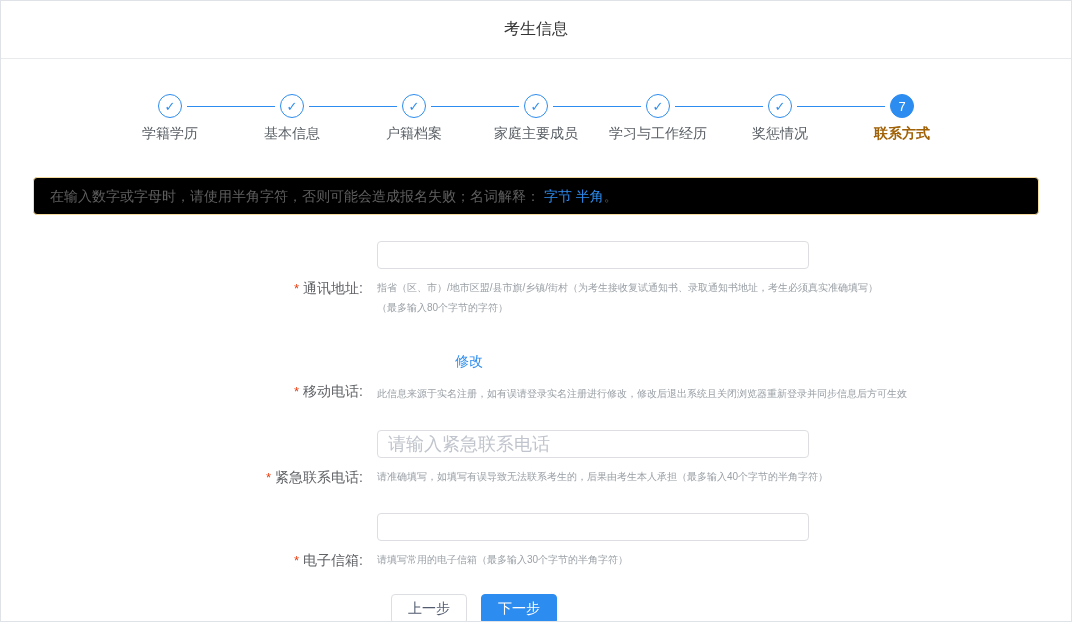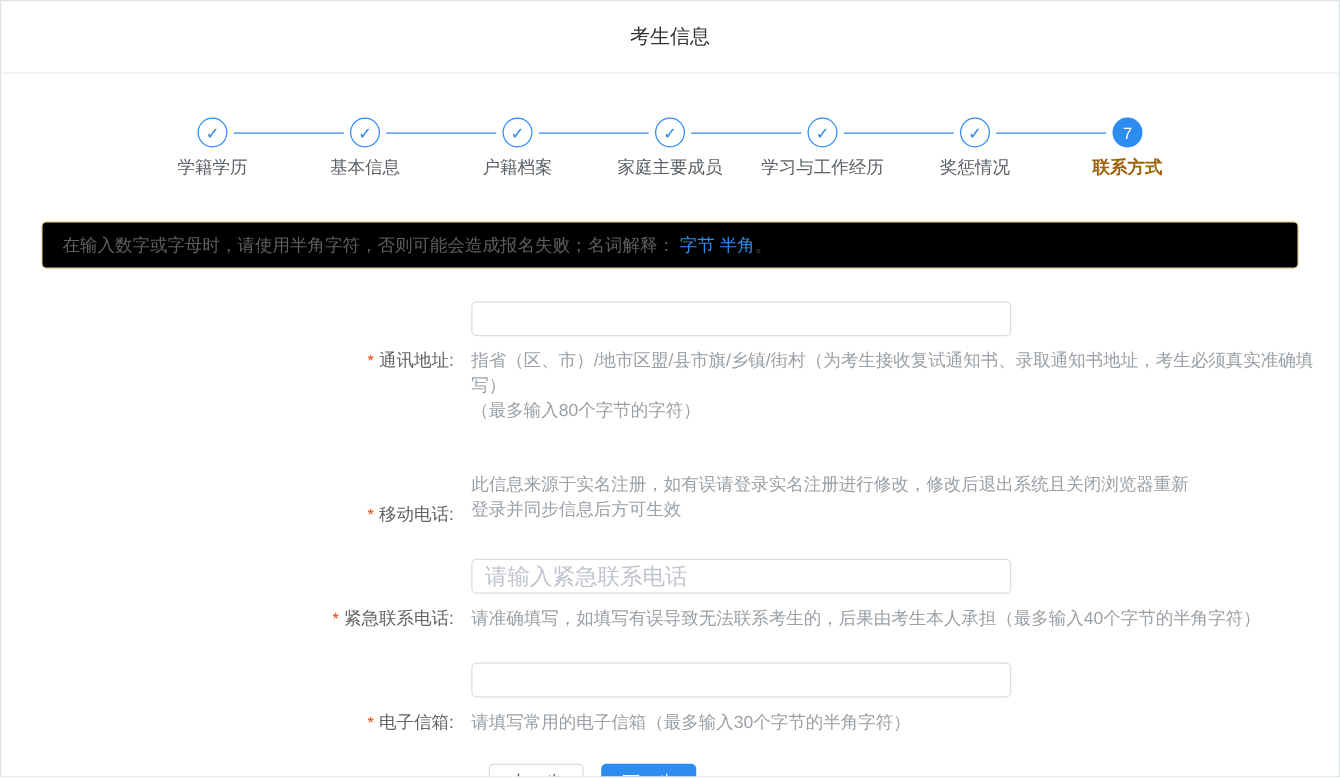--- a/index.html
+++ b/index.html
@@ -121,21 +121,21 @@
     border-radius: 4px;
     padding: 0 10px;
     font-size: 18px;
     color: #515a6e;
     outline: none;
     background: #fff;
     font-family: inherit;
   }
   .text-input::placeholder { color: #c0c4cc; }
   .help {
-    font-size: 14px;
+    font-size: 10px;
     color: #9aa0a6;
     line-height: 20px;
     margin-top: 9px;
     white-space: pre-line;
   }
   .static-line {
     font-size: 14px;
     line-height: 20px;
     padding-top: 7px;
     display: flex;
@@ -226,20 +226,24 @@
         <div class="help">指省（区、市）/地市区盟/县市旗/乡镇/街村（为考生接收复试通知书、录取通知书地址，考生必须真实准确填写）</div>
         <div class="help" style="margin-top:0;">（最多输入80个字节的字符）</div>
       </div>
     </div>
 
     <div class="form-row">
       <div class="form-label">
         <span class="req">*</span><span>移动电话:</span>
       </div>
       <div class="form-control">
+        <div class="static-line">
+          <span></span>
+          <a class="action-link">修改</a>
+        </div>
         <div class="help mobile-help" style="margin-top:13px;">此信息来源于实名注册，如有误请登录实名注册进行修改，修改后退出系统且关闭浏览器重新登录并同步信息后方可生效</div>
       </div>
     </div>
 
     <div class="form-row">
       <div class="form-label">
         <span class="req">*</span><span>紧急联系电话:</span>
       </div>
       <div class="form-control">
         <input class="text-input" type="text" placeholder="请输入紧急联系电话" style="">

